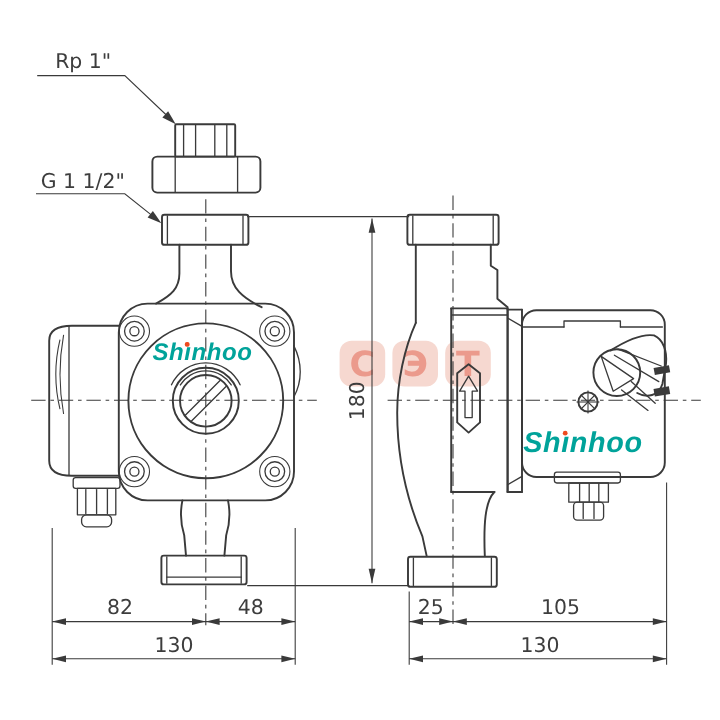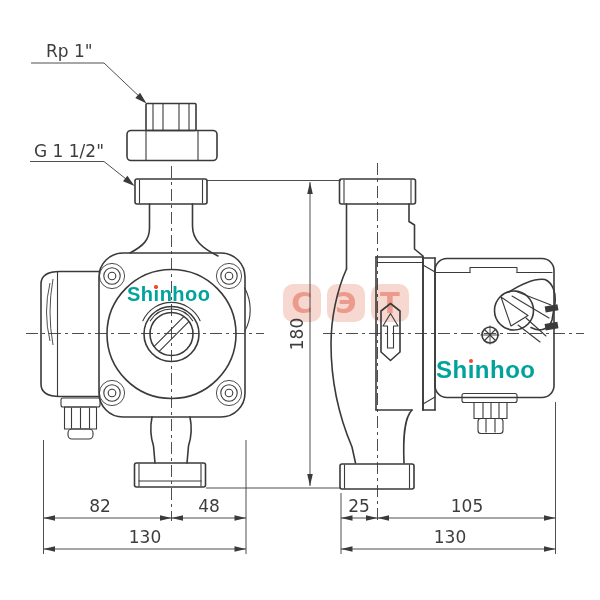--- a/index.html
+++ b/index.html
@@ -17,21 +17,21 @@
   .cl {stroke:var(--line);fill:none;stroke-width:0.9;stroke-dasharray:12 4 3 4;stroke-linecap:butt}
   .fillA{fill:var(--line);stroke:none}
   .dimtxt{font:17px "DejaVu Sans",sans-serif;fill:var(--dim-text)}
   
   .wm{position:absolute;z-index:1;display:flex;gap:6px;left:283px;top:284px;}
   .wm-tile{width:38px;height:38px;border-radius:10px;background:var(--watermark-tile);
            display:flex;align-items:center;justify-content:center;
            font:bold 29px "DejaVu Sans",sans-serif;color:var(--watermark-letter);}
   
   .logo{position:absolute;z-index:3;color:var(--brand-teal);font-weight:bold;line-height:1;
-        font-family:"Liberation Sans","DejaVu Sans",sans-serif;letter-spacing:.5px;white-space:nowrap;}
+        font-family:"Liberation Sans","DejaVu Sans",sans-serif;letter-spacing:.5px;white-space:nowrap;font-style:italic;}
   .logo-front{left:127px;top:284px;font-size:20px;}
   .logo-side{left:436px;top:358px;font-size:24px;}
   .idot{position:relative;}
   .idot::after{content:"";position:absolute;left:.04em;top:.12em;width:.17em;height:.17em;
                border-radius:50%;background:var(--brand-red);}
 </style>
 </head>
 <body>
 
 <div class="stage">

